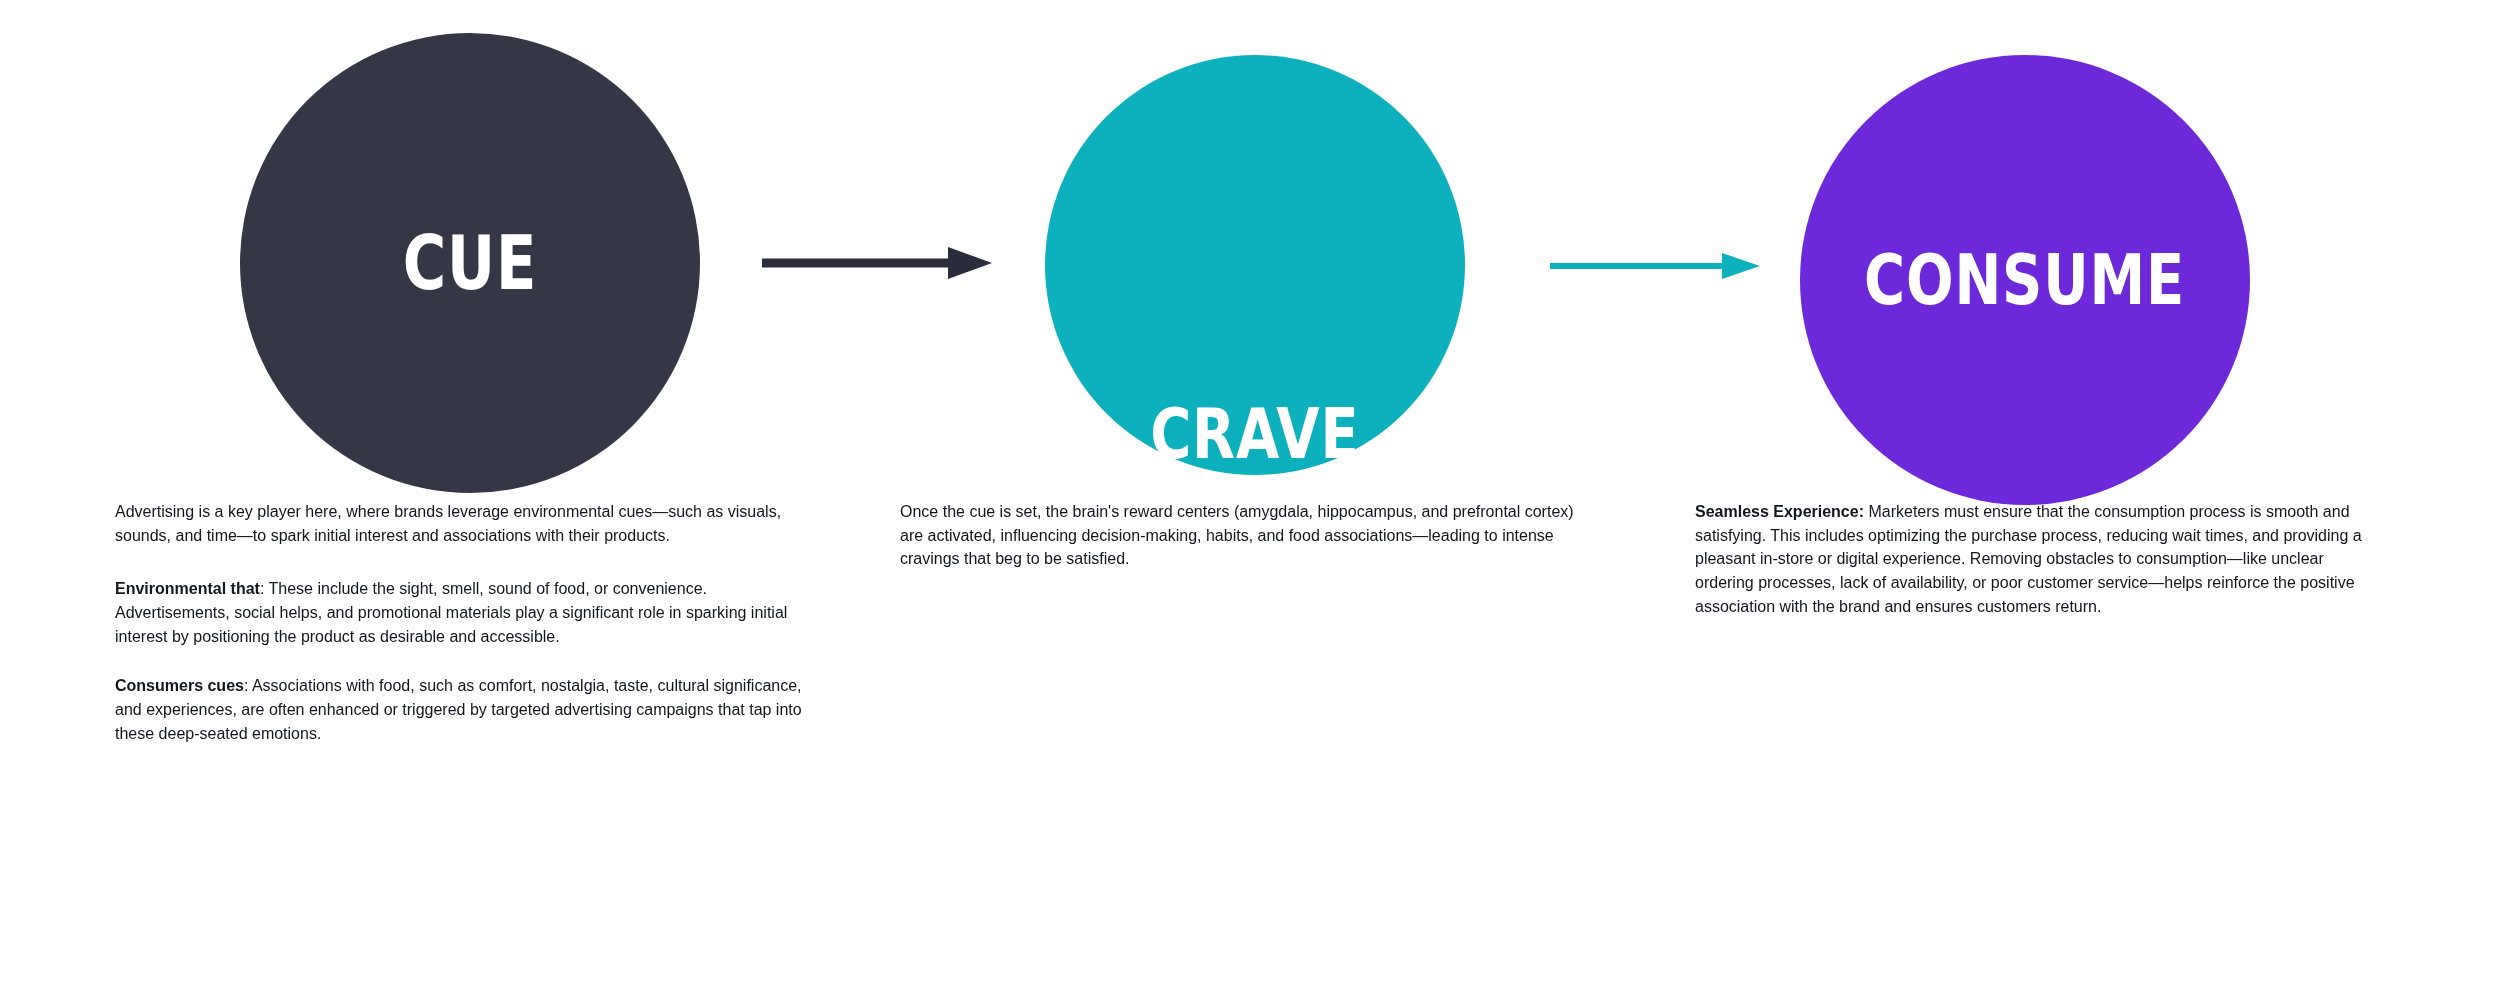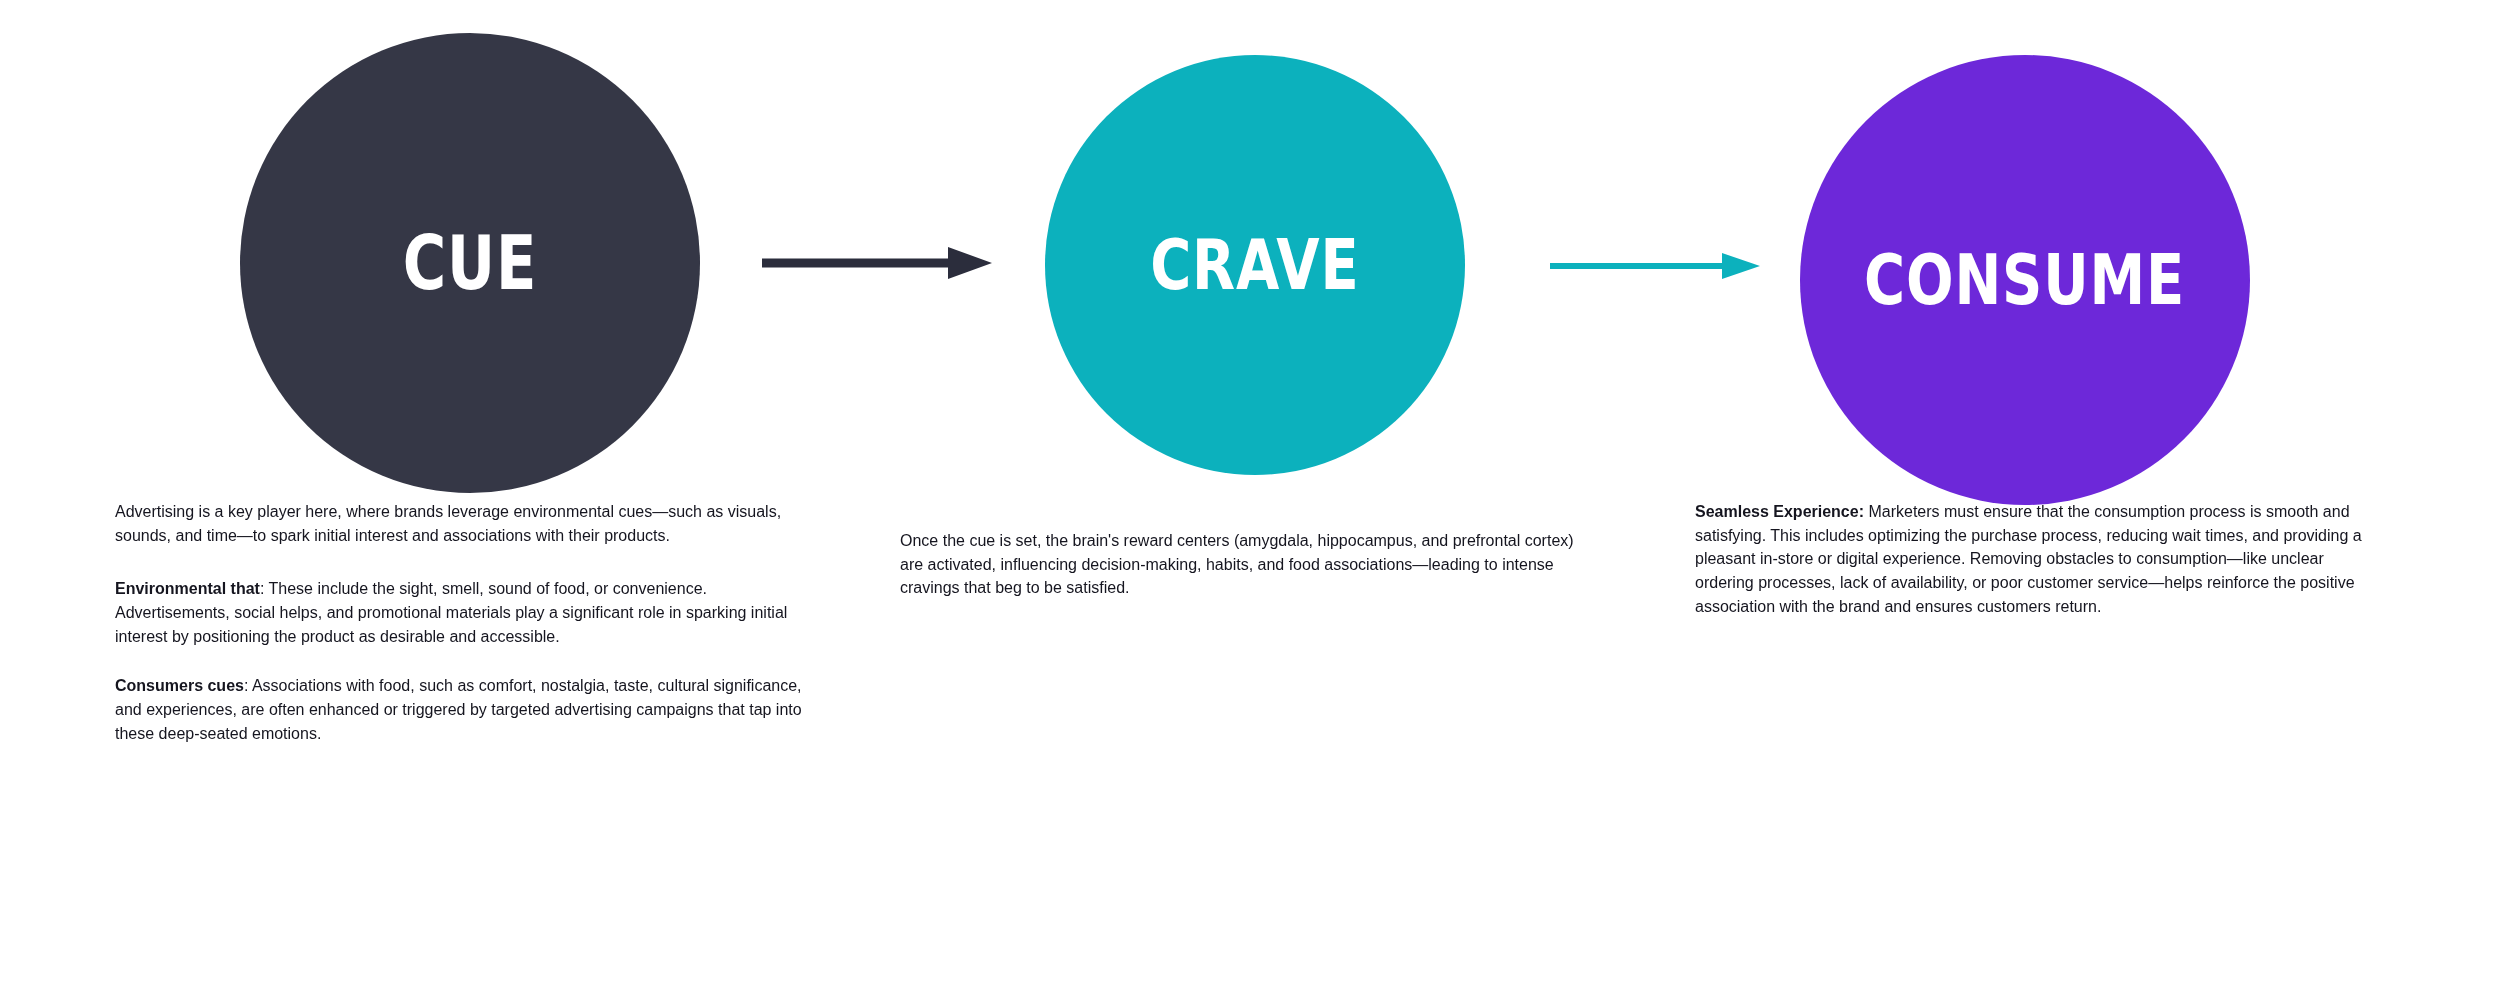--- a/index.html
+++ b/index.html
@@ -53,20 +53,21 @@
     background: #353746;
   }
   #node-cue .node-label { font-size: 74px; }
 
   #node-crave {
     left: 1045px;
     top: 30px;
     width: 420px;
     height: 420px;
     background: #0cb1bd;
+    align-items: flex-end;
   }
   #node-crave .node-label { font-size: 70px; }
 
   #node-consume {
     left: 1800px;
     top: 30px;
     width: 450px;
     height: 450px;
     background: #6d28d9;
   }
@@ -86,21 +87,21 @@
     top: 500px;
     left: 0;
     width: 2500px;
     height: 500px;
   }
   .col {
     position: absolute;
     top: 0;
   }
   #col-cue { left: 115px; width: 690px; }
-  #col-crave { left: 900px; width: 690px; margin-top: 29px; }
+  #col-crave { left: 900px; width: 690px; }
   #col-consume { left: 1695px; width: 690px; }
 
   .col p {
     margin: 0 0 26px 0;
     font-size: 16px;
     line-height: 1.48;
     color: #15151f;
     font-family: "Liberation Sans", sans-serif;
   }
   .col p:last-child { margin-bottom: 0; }

